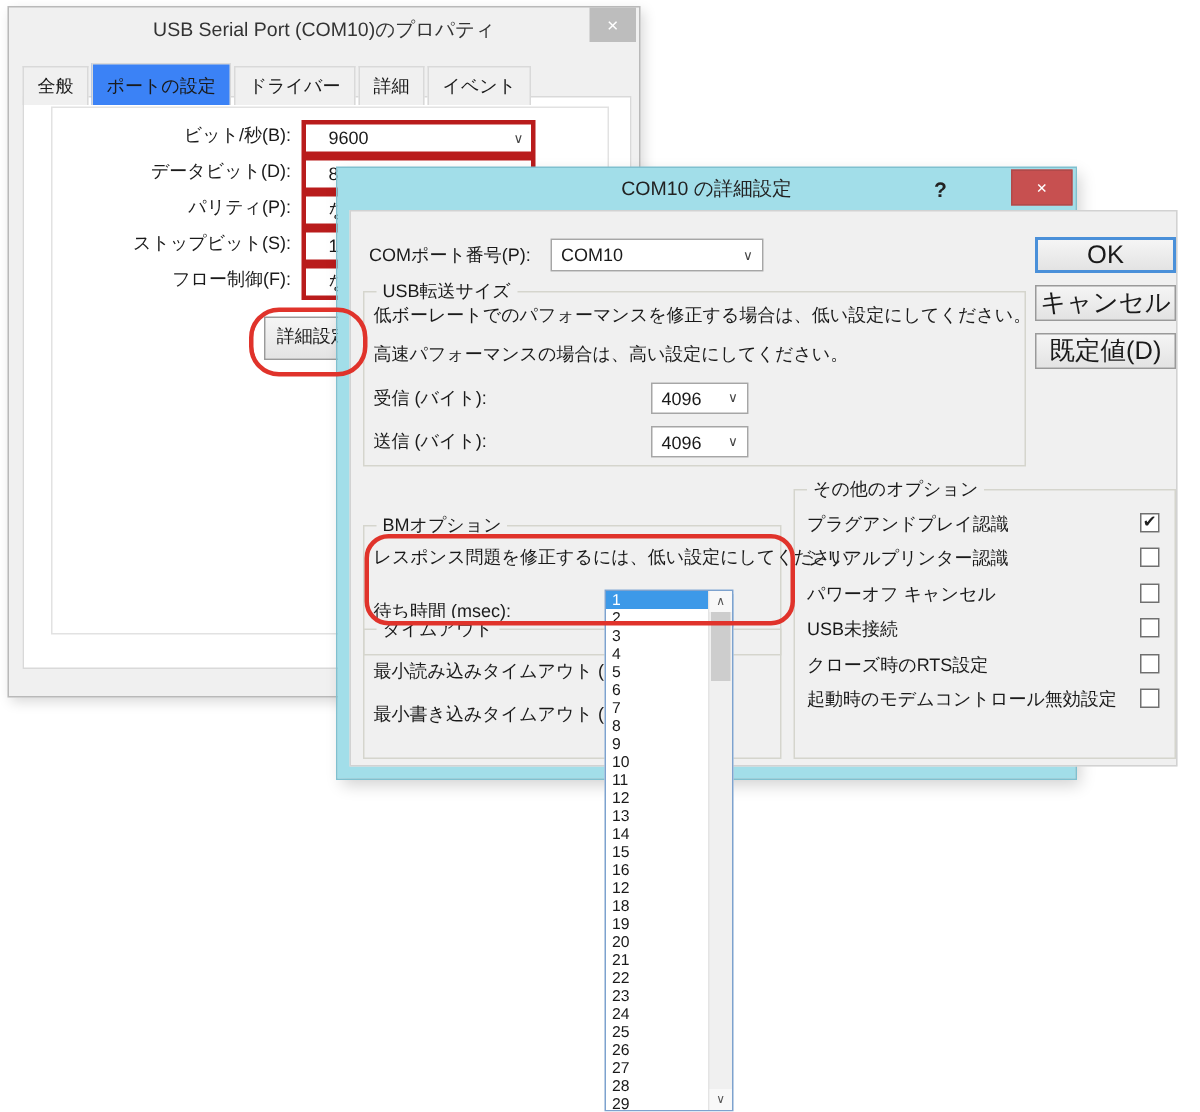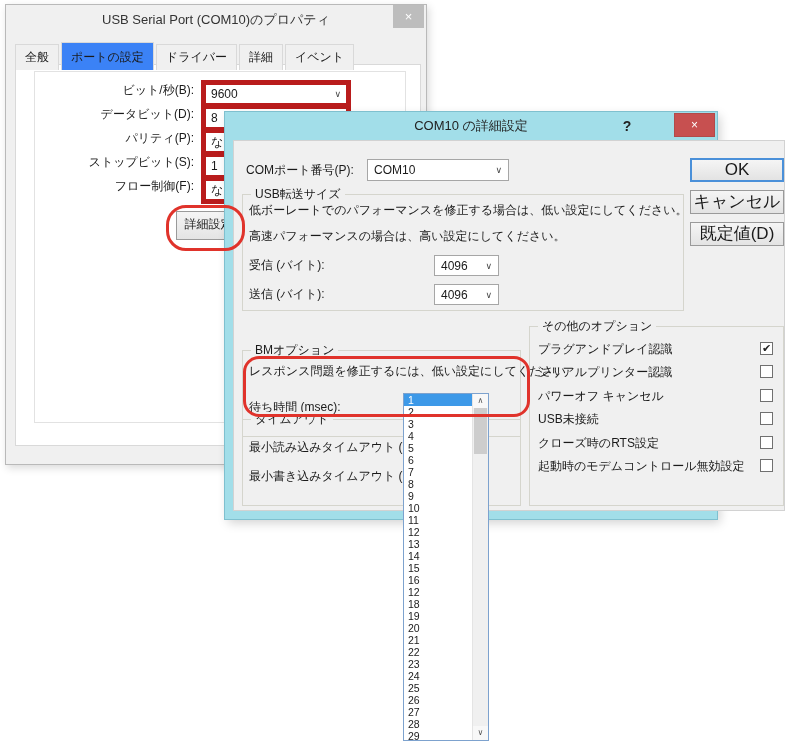--- a/index.html
+++ b/index.html
@@ -21,21 +21,21 @@
   .tab{border:1px solid #d9d9d9;border-bottom:none;background:#f0f0f0;padding:4px 9px 4px 9px;
     margin-right:2px;font-size:12px;position:relative;top:1px;}
   .tab.active{background:#3b82f6;padding-top:6px;z-index:4;}
   .tab-page{position:absolute;left:9px;top:59px;width:404px;height:380px;background:#ffffff;
     border:1px solid #d9d9d9;}
   .inner-panel{position:absolute;left:28px;top:66px;width:370px;height:350px;
     border:1px solid #e2e2e2;background:#fff;}
   .fieldrow{position:absolute;left:0;width:420px;height:20px;}
   .fieldrow .flabel{position:absolute;left:30px;width:158px;text-align:right;line-height:20px;}
   .fieldrow .fcombo{position:absolute;left:195px;width:135px;height:18px;background:#fff;
-    border:5px solid #b91c1c;line-height:18px;padding-left:5px;}
+    border:3px solid #b91c1c;line-height:18px;padding-left:15px;}
   .fieldrow .fcombo .chev{position:absolute;right:5px;top:0;font-size:9px;color:#444;line-height:18px;}
   .adv-btn{position:absolute;left:170px;top:206px;width:63px;height:27px;
     background:linear-gradient(#f5f5f5,#e4e4e4);border:1px solid #9a9a9a;
     text-align:center;line-height:25px;font-size:12px;}
   
   #adv-dialog{
     position:absolute;left:225px;top:112px;width:492px;height:407px;
     background:var(--titlebar,#a2dee9);z-index:20;outline:1px solid #7fc0cf;
     box-shadow:3px 4px 10px rgba(0,0,0,.18);
   }

